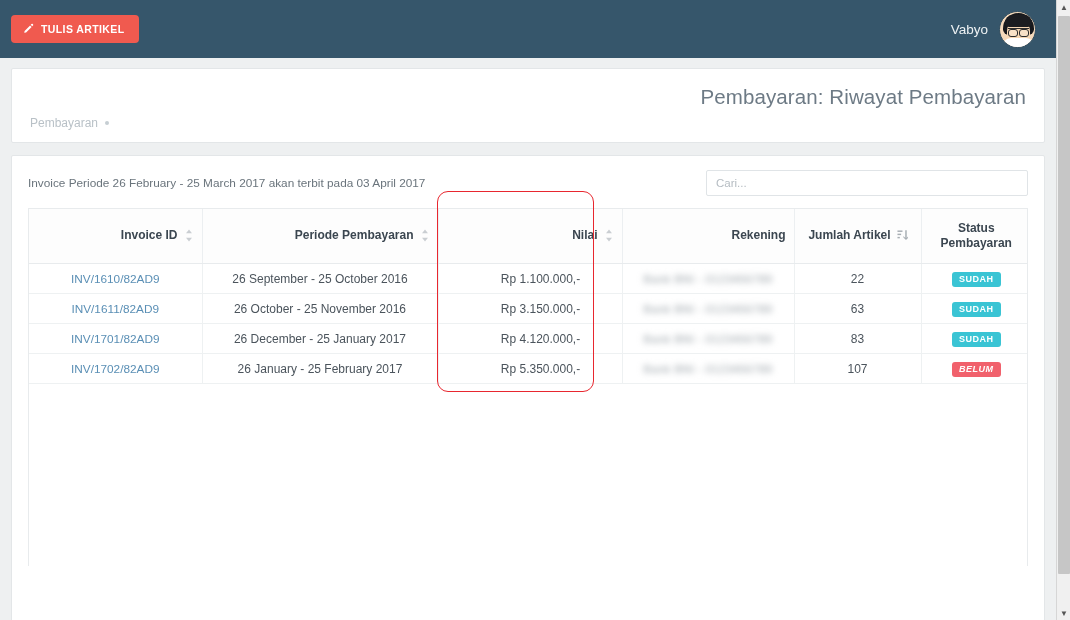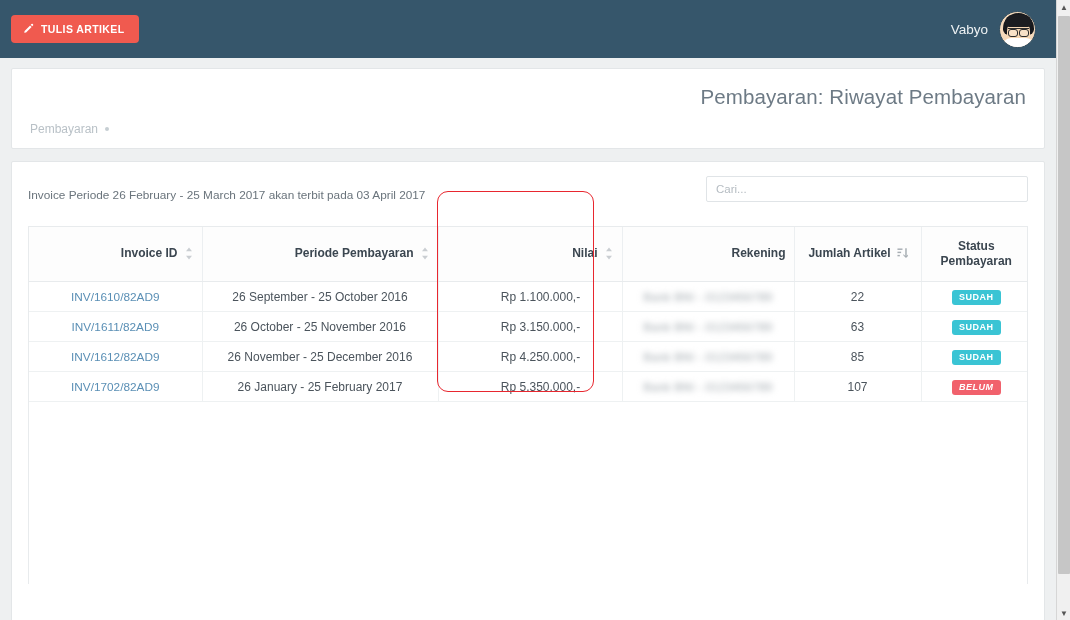--- a/index.html
+++ b/index.html
@@ -72,39 +72,39 @@
     border: 1px solid #e3e6e8;
     border-radius: 2px;
   }
 
   .title-panel { padding: 16px 18px 12px 18px; }
   .page-title {
     font-size: 20.5px; color: #6d7a85; font-weight: normal;
     letter-spacing: 0.1px; line-height: 1.2; text-align: right;
   }
   .breadcrumb {
-    margin-top: 12px;
+    margin-top: 6px;
     font-size: 12px; color: #b9c1c7;
     display: flex; align-items: center; gap: 7px;
   }
   .breadcrumb .crumb-dot {
     width: 4px; height: 4px; border-radius: 50%;
     background: #c6ced3; display: inline-block;
   }
 
   .content-panel {
     margin-top: 12px;
     padding: 14px 16px 12px 16px;
     height: 474px;
     position: relative;
   }
 
   .content-head {
-    display: flex; align-items: flex-end; justify-content: space-between;
-    margin-bottom: 24px;
+    display: flex; align-items: flex-start; justify-content: space-between;
+    margin-bottom: 12px;
   }
   .invoice-note { font-size: 11.8px; color: #6a747c; padding-top: 6px; }
   .search-input {
     width: 322px; height: 26px;
     border: 1px solid #e0e4e7; border-radius: 2px;
     padding: 0 9px; font-size: 11.5px; color: #555;
     font-family: "Liberation Sans", sans-serif;
     outline: none; background: #fff;
   }
   .search-input::placeholder { color: #b5bcc2; }
@@ -324,25 +324,25 @@
             </tr>
             <tr>
               <td class="invoice-id"><a href="#">INV/1611/82AD9</a></td>
               <td>26 October - 25 November 2016</td>
               <td class="nilai">Rp 3.150.000,-</td>
               <td><span class="blurred">Bank BNI - 0123456789</span></td>
               <td class="jumlah">63</td>
               <td><span class="badge sudah">SUDAH</span></td>
             </tr>
             <tr>
-              <td class="invoice-id"><a href="#">INV/1612/82AD9</a></td>
-              <td>26 November - 25 December 2016</td>
-              <td class="nilai">Rp 4.250.000,-</td>
+              <td class="invoice-id"><a href="#">INV/1701/82AD9</a></td>
+              <td>26 December - 25 January 2017</td>
+              <td class="nilai">Rp 4.120.000,-</td>
               <td><span class="blurred">Bank BNI - 0123456789</span></td>
-              <td class="jumlah">85</td>
+              <td class="jumlah">83</td>
               <td><span class="badge sudah">SUDAH</span></td>
             </tr>
             <tr>
               <td class="invoice-id"><a href="#">INV/1702/82AD9</a></td>
               <td>26 January - 25 February 2017</td>
               <td class="nilai">Rp 5.350.000,-</td>
               <td><span class="blurred">Bank BNI - 0123456789</span></td>
               <td class="jumlah">107</td>
               <td><span class="badge belum">BELUM</span></td>
             </tr>

